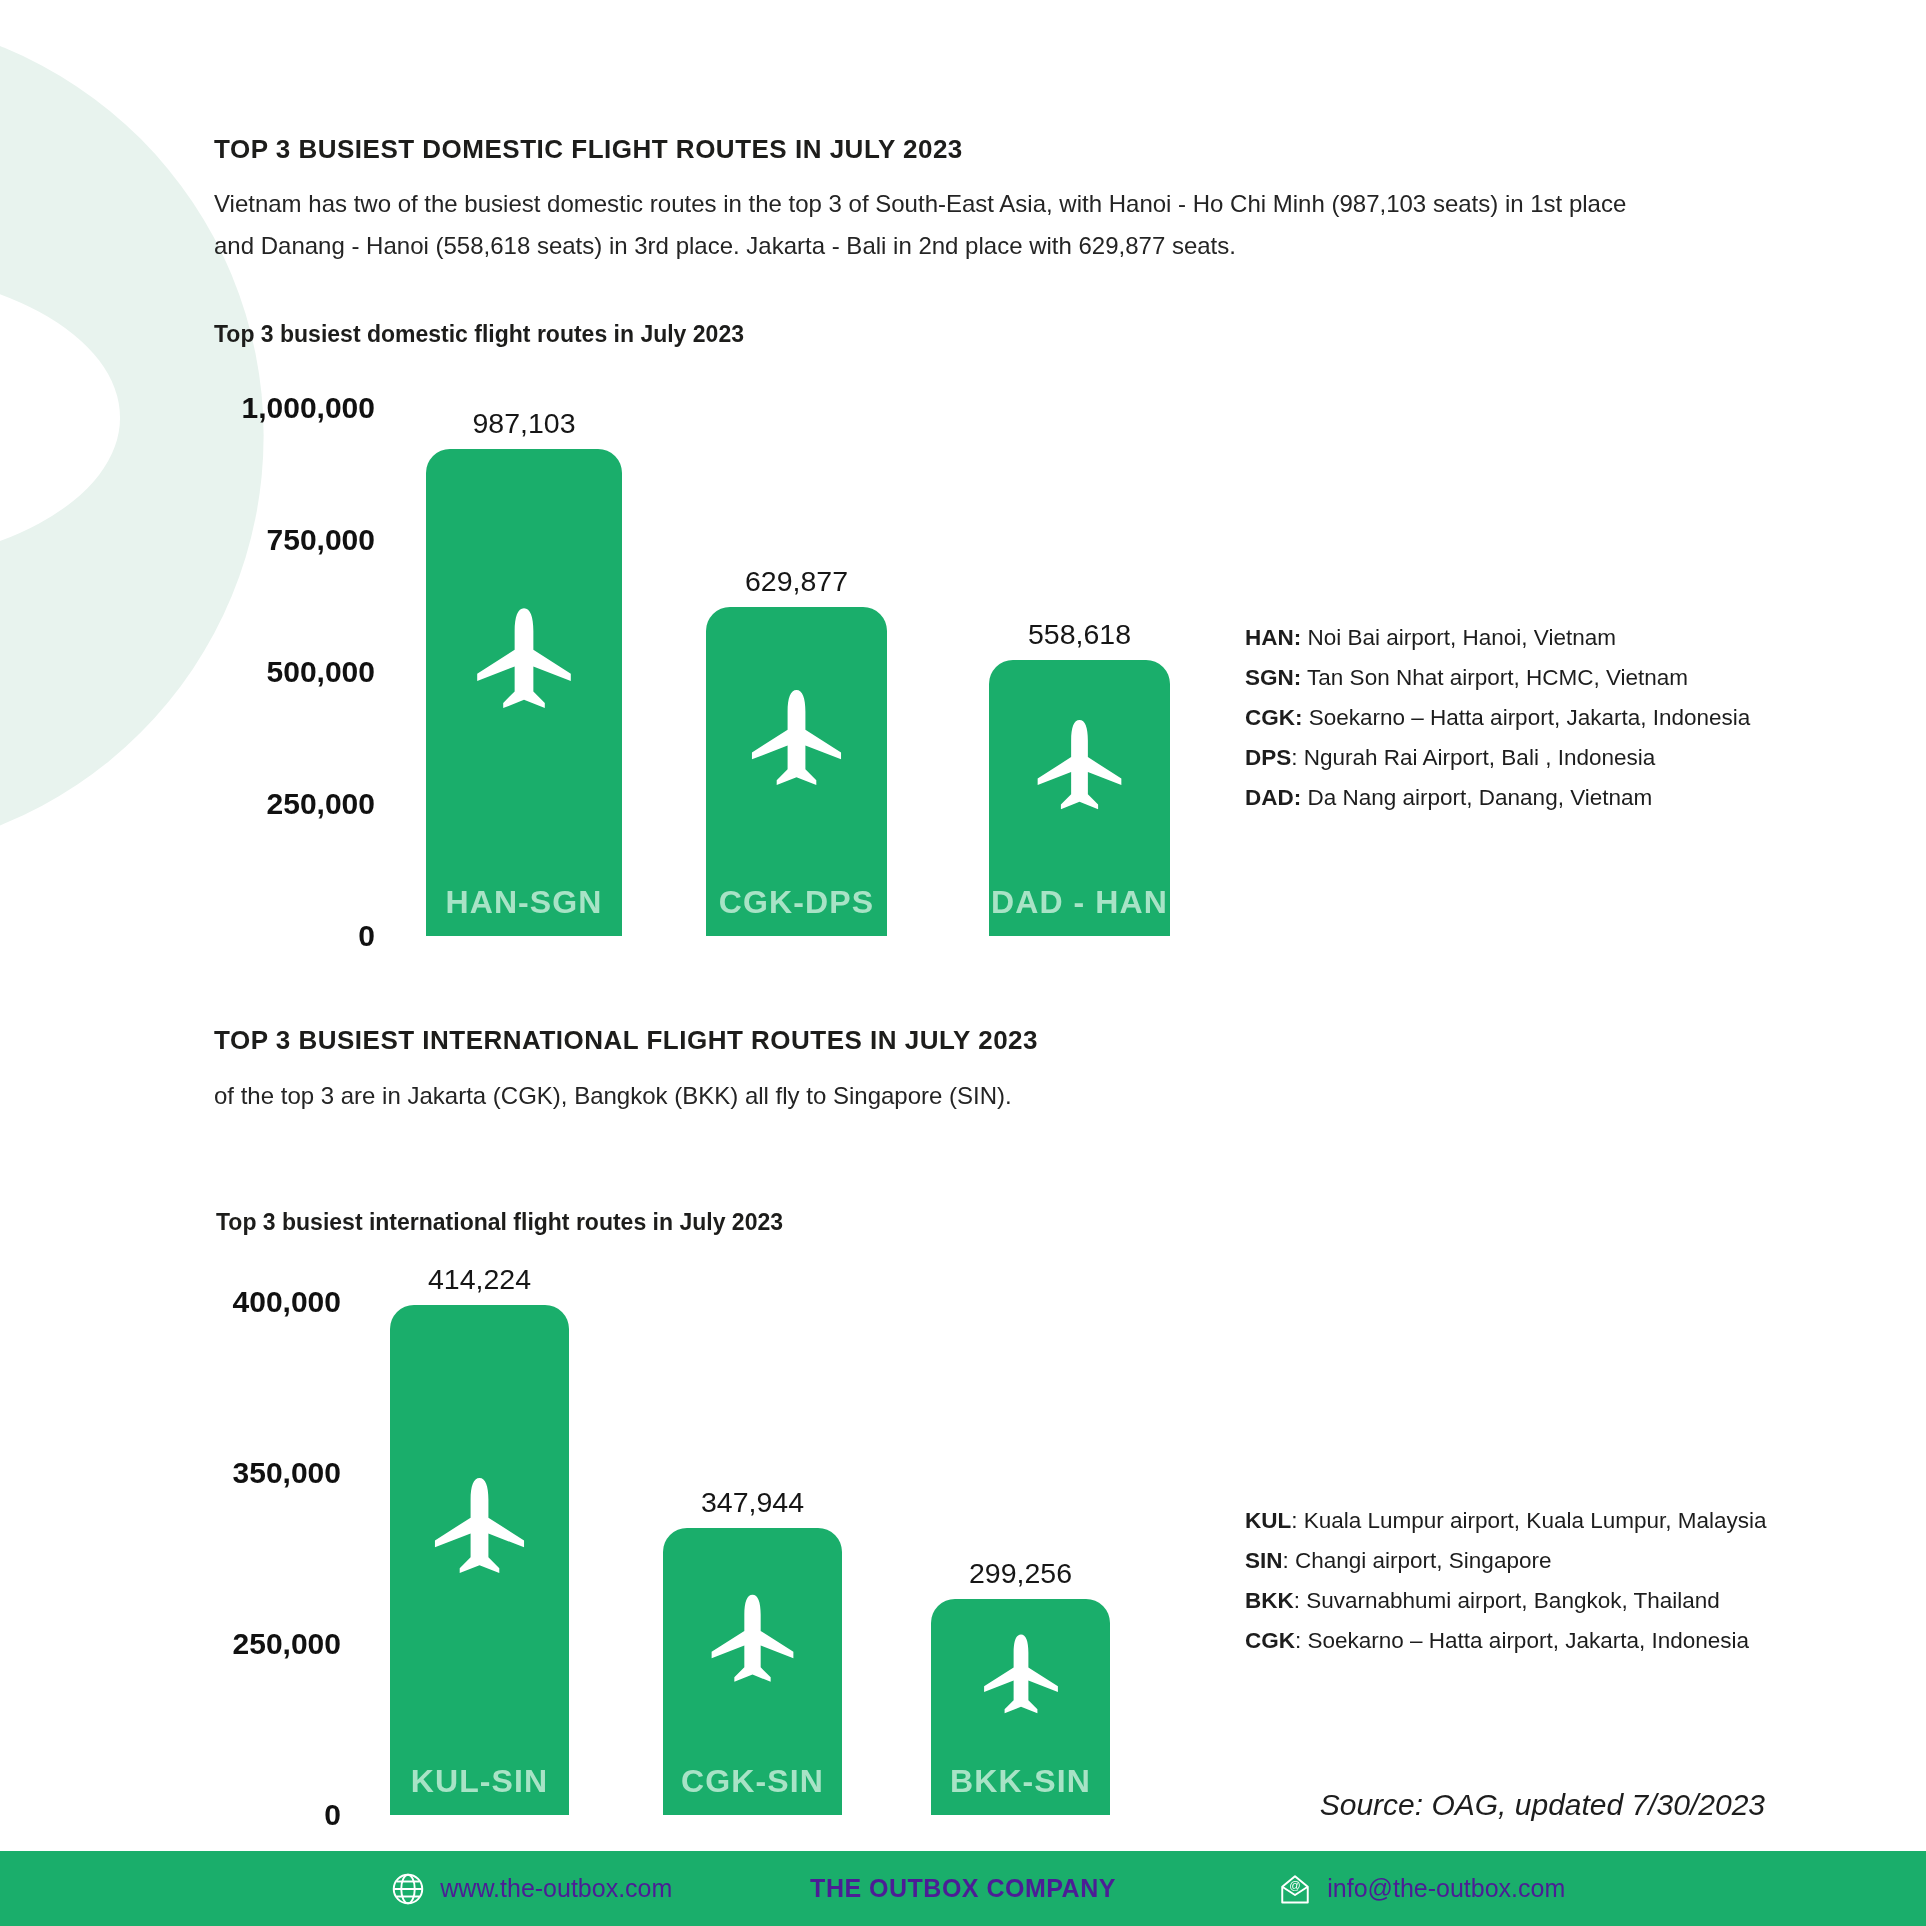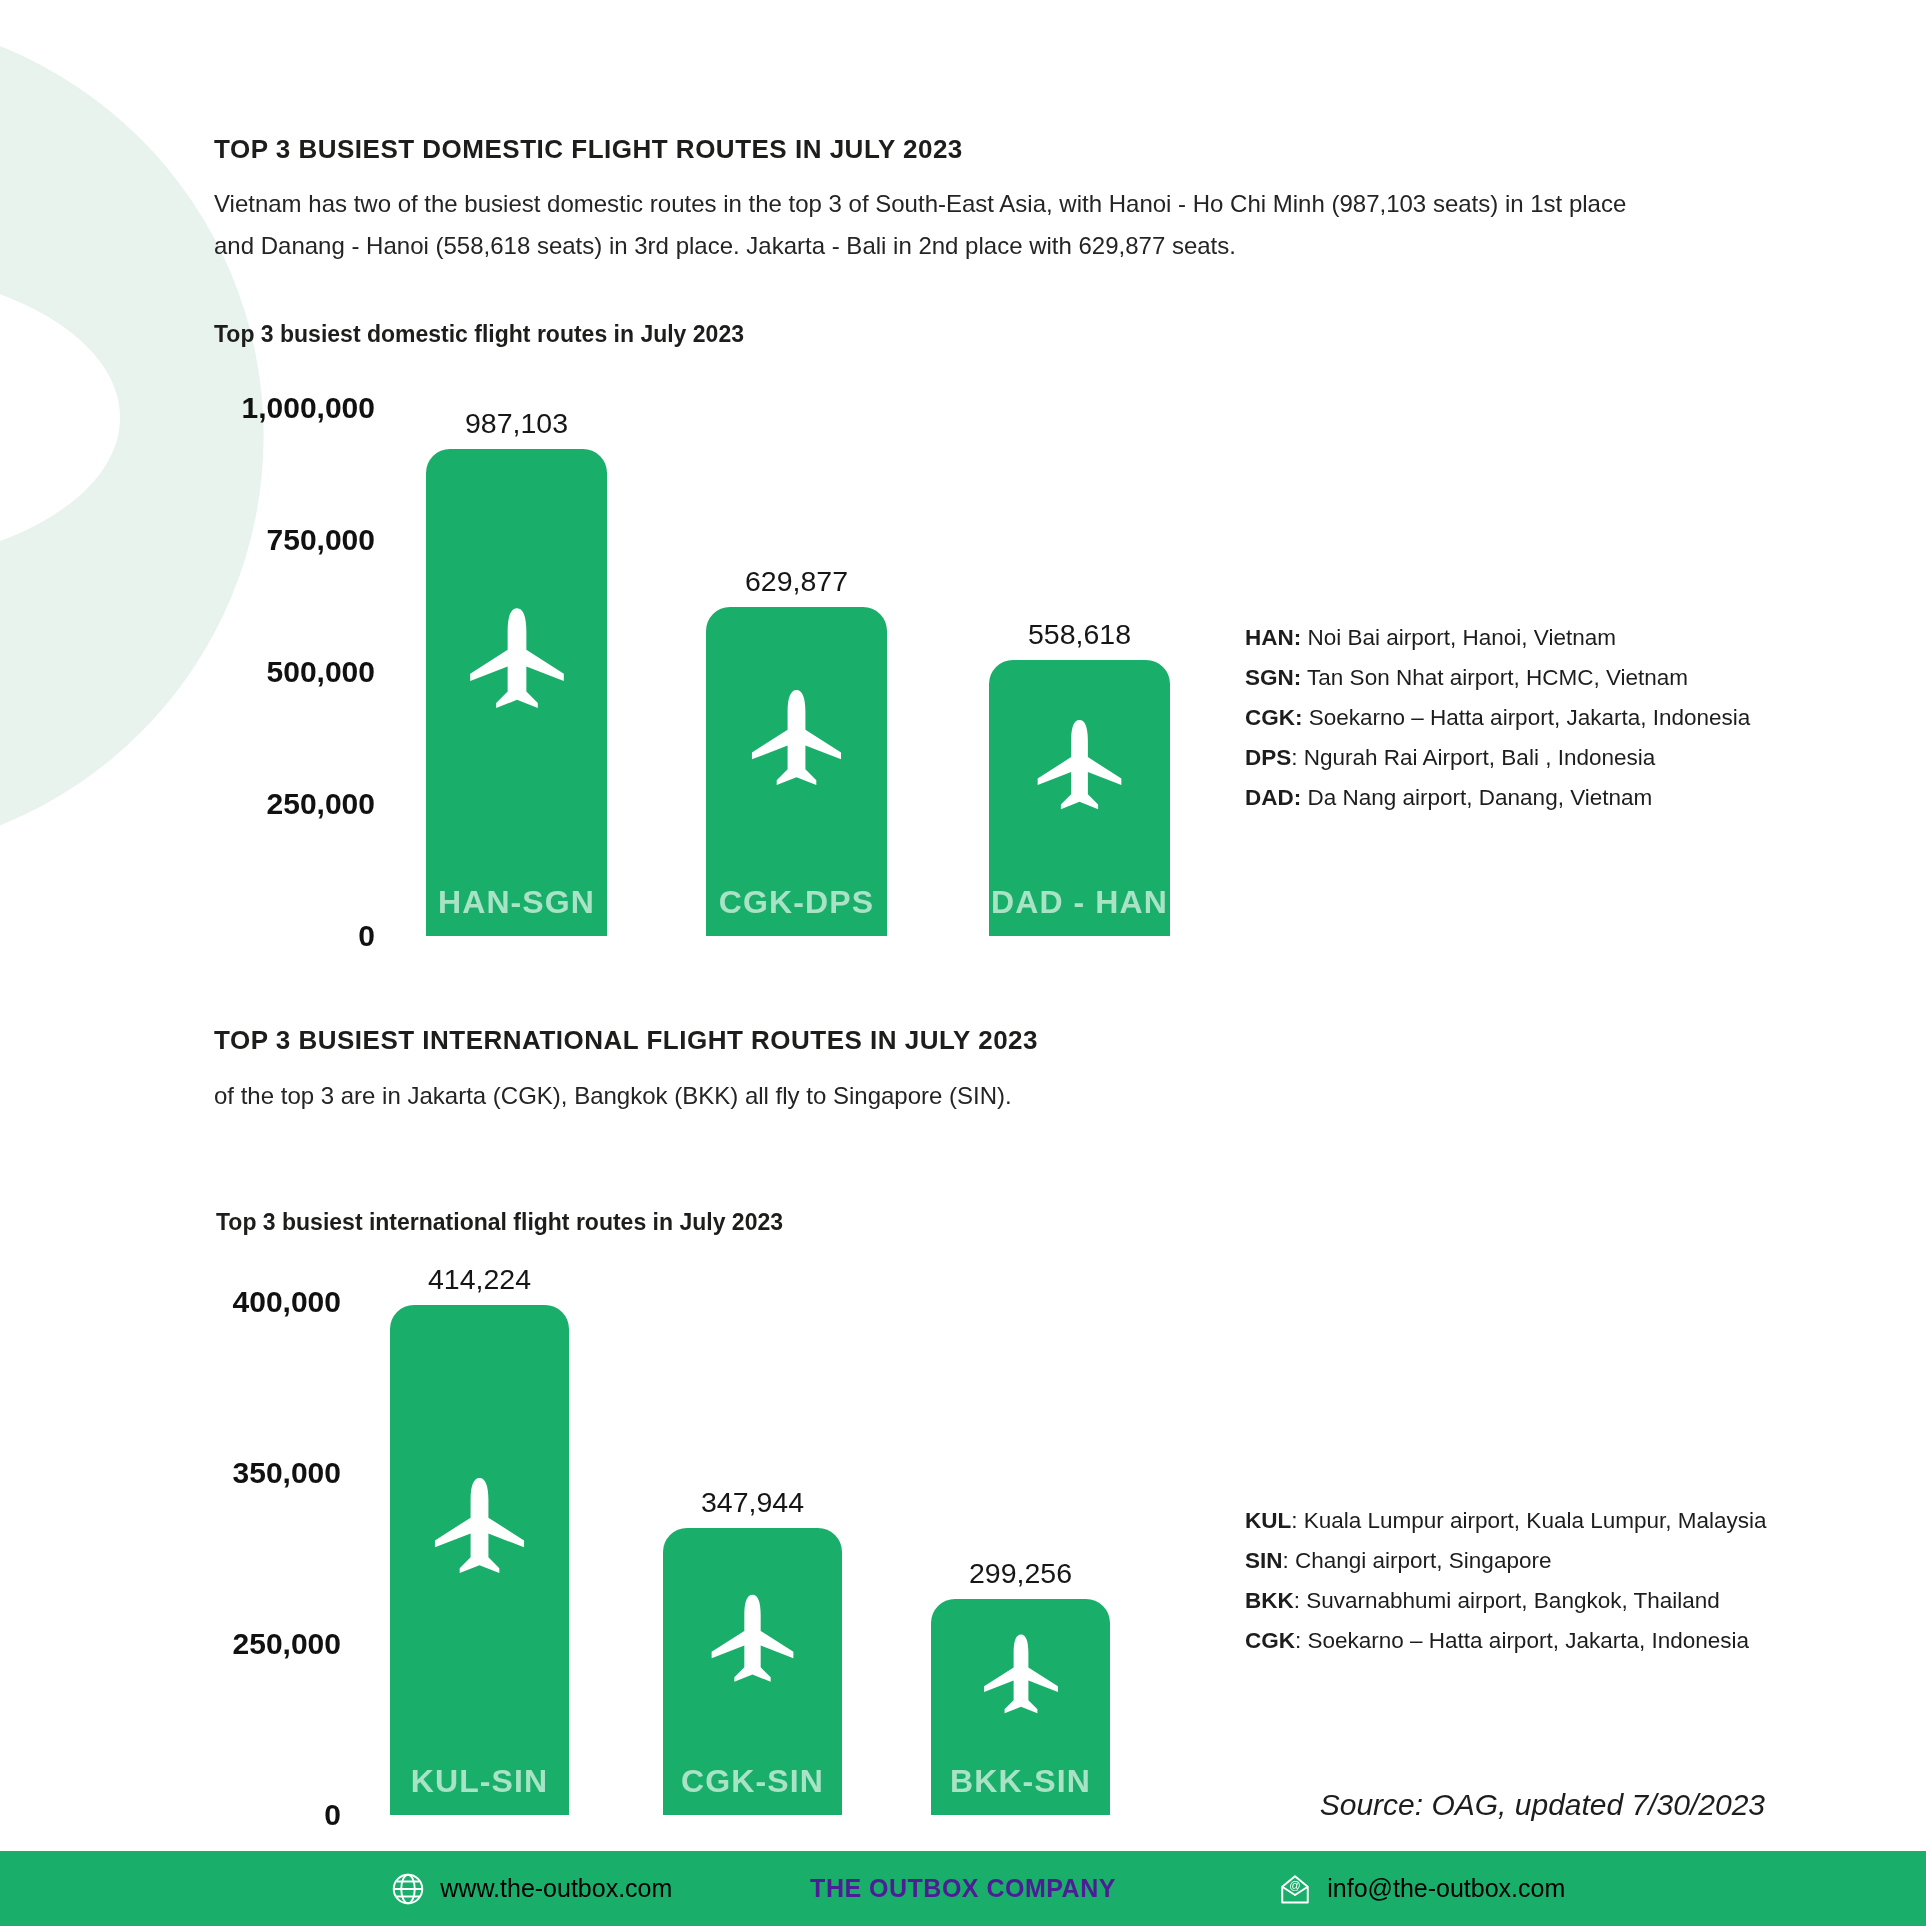--- a/index.html
+++ b/index.html
@@ -22,42 +22,42 @@
   #chart2 .tick{width:127px;}
   #chart1 .tick:nth-of-type(1){top:0;}   #chart1 .tick:nth-of-type(2){top:132px;}
   #chart1 .tick:nth-of-type(3){top:264px;} #chart1 .tick:nth-of-type(4){top:396px;}
   #chart1 .tick:nth-of-type(5){top:528px;}
   #chart2 .tick:nth-of-type(1){top:0;}   #chart2 .tick:nth-of-type(2){top:171px;}
   #chart2 .tick:nth-of-type(3){top:342px;} #chart2 .tick:nth-of-type(4){top:513px;}
 
   .bw{position:absolute;bottom:0;}
   #chart1 .bw{width:181px;}
   #chart2 .bw{width:179px;}
-  #chart1 .bw.b0{left:212px;} #chart1 .bw.b1{left:492px;} #chart1 .bw.b2{left:775px;}
+  #chart1 .bw.b0{left:212px;padding-left:15px;} #chart1 .bw.b1{left:492px;} #chart1 .bw.b2{left:775px;}
   #chart2 .bw.b0{left:176px;} #chart2 .bw.b1{left:449px;} #chart2 .bw.b2{left:717px;}
 
   .value{position:absolute;bottom:calc(100% + 8.8px);left:50%;transform:translateX(-50%);
          font-size:28.5px;color:#161616;white-space:nowrap;}
   .bar{position:absolute;left:0;right:0;top:0;bottom:0;background:#1aae6b;
        border-radius:24px 24px 0 0;display:flex;flex-direction:column;align-items:center;}
   .plane{margin-top:auto;margin-bottom:auto;flex-shrink:1;}
   .route{margin-bottom:15.4px;font-size:32px;font-weight:bold;letter-spacing:1.1px;
          color:#a8e3c6;white-space:nowrap;}
 
   .legend{position:absolute;left:1245px;font-size:22.5px;color:#1d1d1d;}
   .legend .row{margin-bottom:15px;white-space:nowrap;line-height:25px;}
   .legend b{font-weight:bold;}
   #legend1{top:625px;} #legend2{top:1508px;}
 
   .source{position:absolute;right:161px;top:1788px;font-size:30px;font-style:italic;
           color:#1d1d1d;white-space:nowrap;}
 
   .footer{position:absolute;left:0;top:1851px;width:1926px;height:75px;background:#1aae6b;z-index:2;}
   .footer .item{position:absolute;top:0;height:75px;display:flex;align-items:center;gap:14.3px;
-                color:#000000;font-size:25px;white-space:nowrap;}
+                color:#4c1d95;font-size:25px;white-space:nowrap;}
   .f-web{left:390px;} .f-mail{left:1277px;}
   .f-company{position:absolute;left:0;width:1926px;height:75px;display:flex;align-items:center;
              justify-content:center;color:#4c1d95;font-size:25px;font-weight:bold;letter-spacing:0.5px;}
 </style>
 </head>
 <body>
 
 <div class="page">
 
   <svg class="decor" width="285" height="878" viewBox="0 0 520 1600">

